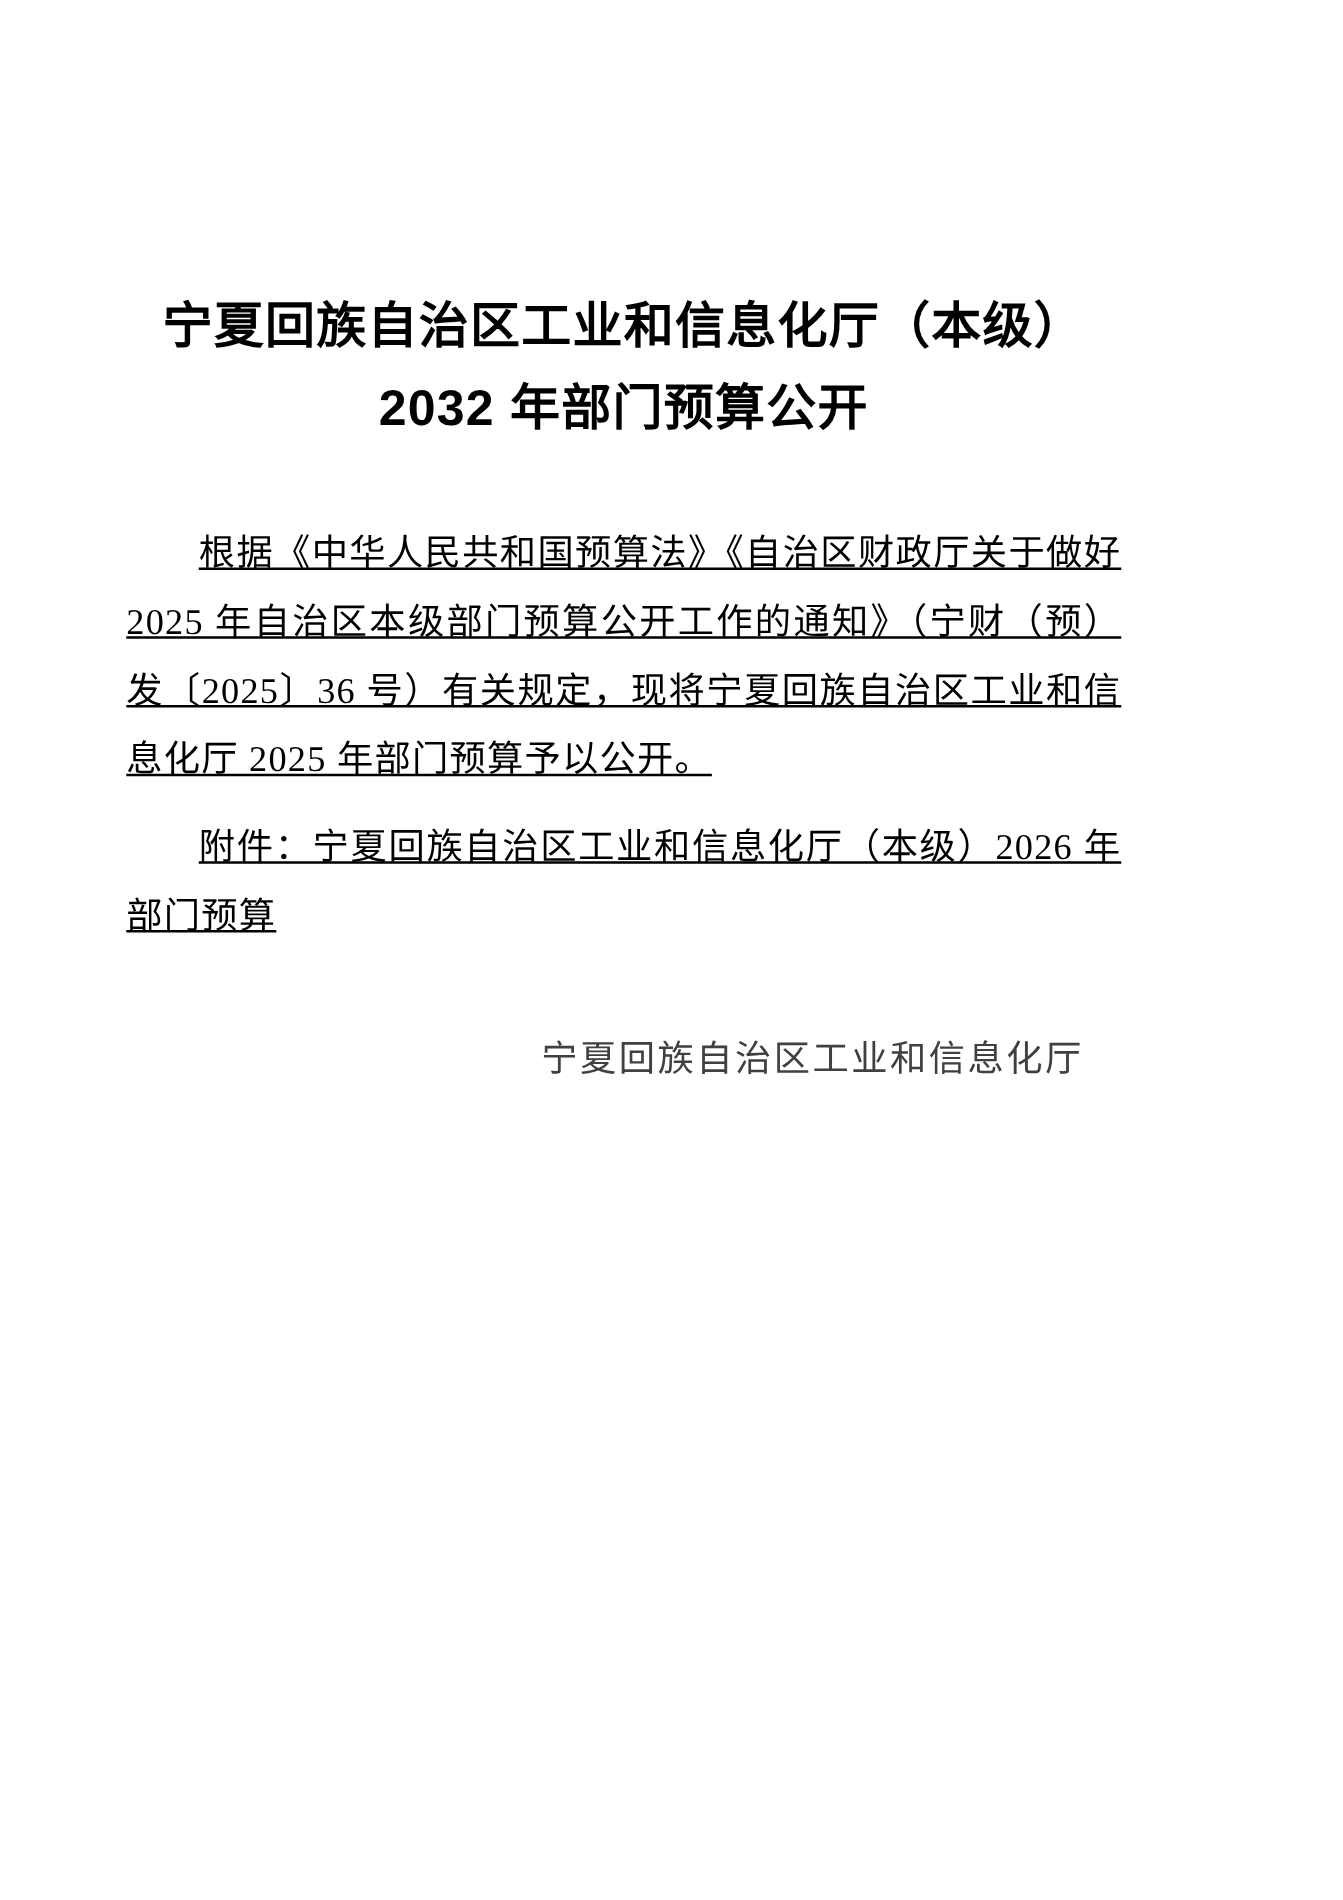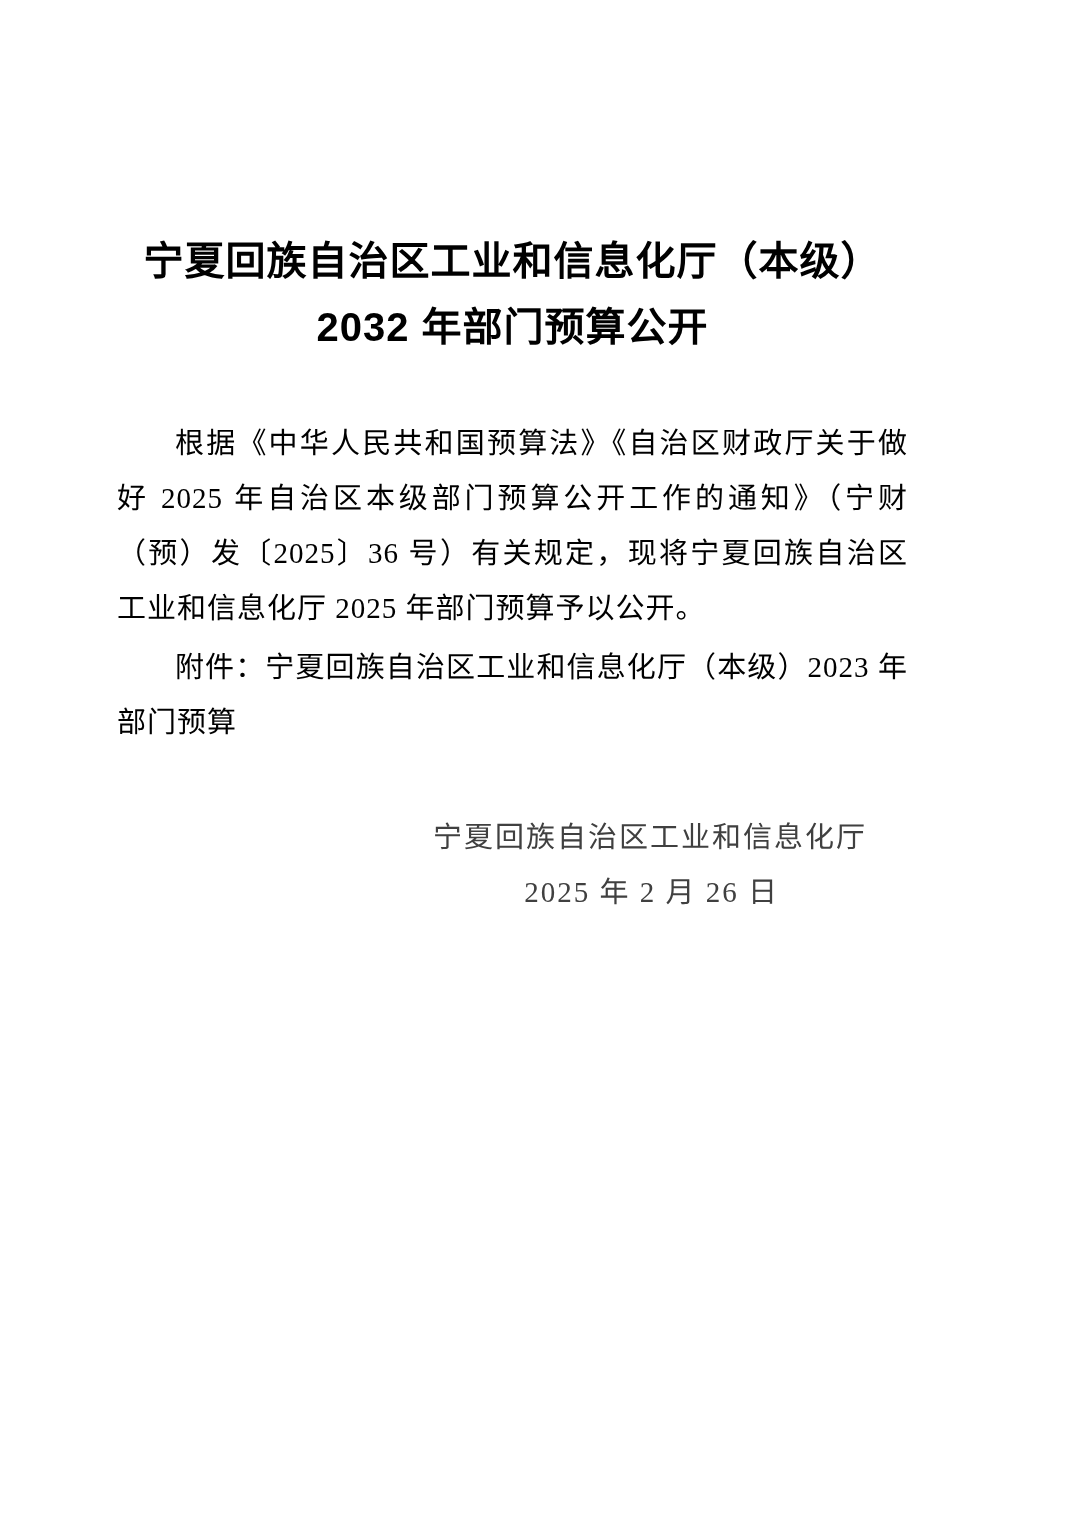--- a/index.html
+++ b/index.html
@@ -7,21 +7,21 @@
     padding: 0;
     background: #ffffff;
   }
   .page {
     position: relative;
     width: 1074px;
     height: 1064px;
     margin: 0 auto;
     background: #ffffff;
     box-sizing: border-box;
-    padding: 228px 162px 0 113px;
+    padding: 228px 162px 0 86px;
     color: #000000;
     overflow: hidden;
   }
   .doc-title {
     margin: 0;
     font-family: "Liberation Sans", "DejaVu Sans", sans-serif;
     font-weight: bold;
     font-size: 40px;
     line-height: 66px;
     text-align: center;
@@ -32,24 +32,25 @@
     display: block;
   }
   .doc-body {
     margin-top: 56px;
     font-family: "Liberation Serif", "DejaVu Serif", serif;
     font-size: 29px;
     line-height: 55px;
     color: #000000;
   }
   .doc-body p {
-    margin: 4px;
+    margin: 15px;
     text-indent: 2em;
     text-align: justify;
     letter-spacing: 1px;
+    text-decoration: underline;
   }
   .signature-block {
     margin-top: 60px;
     font-family: "Liberation Serif", "DejaVu Serif", serif;
     font-size: 29px;
     line-height: 55px;
     color: #404040;
   }
   .signature-name {
     text-align: right;
@@ -67,21 +68,20 @@
 
 <div class="page">
 
   <h1 class="doc-title">
     <span class="title-line">宁夏回族自治区工业和信息化厅（本级）</span>
     <span class="title-line">2032 年部门预算公开</span>
   </h1>
 
   <div class="doc-body">
     <p>根据《中华人民共和国预算法》《自治区财政厅关于做好 2025 年自治区本级部门预算公开工作的通知》（宁财（预）发〔2025〕36 号）有关规定，现将宁夏回族自治区工业和信息化厅 2025 年部门预算予以公开。</p>
-    <p>附件：宁夏回族自治区工业和信息化厅（本级）2023 年部门预算</p>
+    <p>附件：宁夏回族自治区工业和信息化厅（本级）2026 年部门预算</p>
   </div>
 
   <div class="signature-block">
     <div class="signature-name">宁夏回族自治区工业和信息化厅</div>
-    <div class="signature-date">2025 年 2 月 26 日</div>
   </div>
 
 </div>
 
 </body></html>

